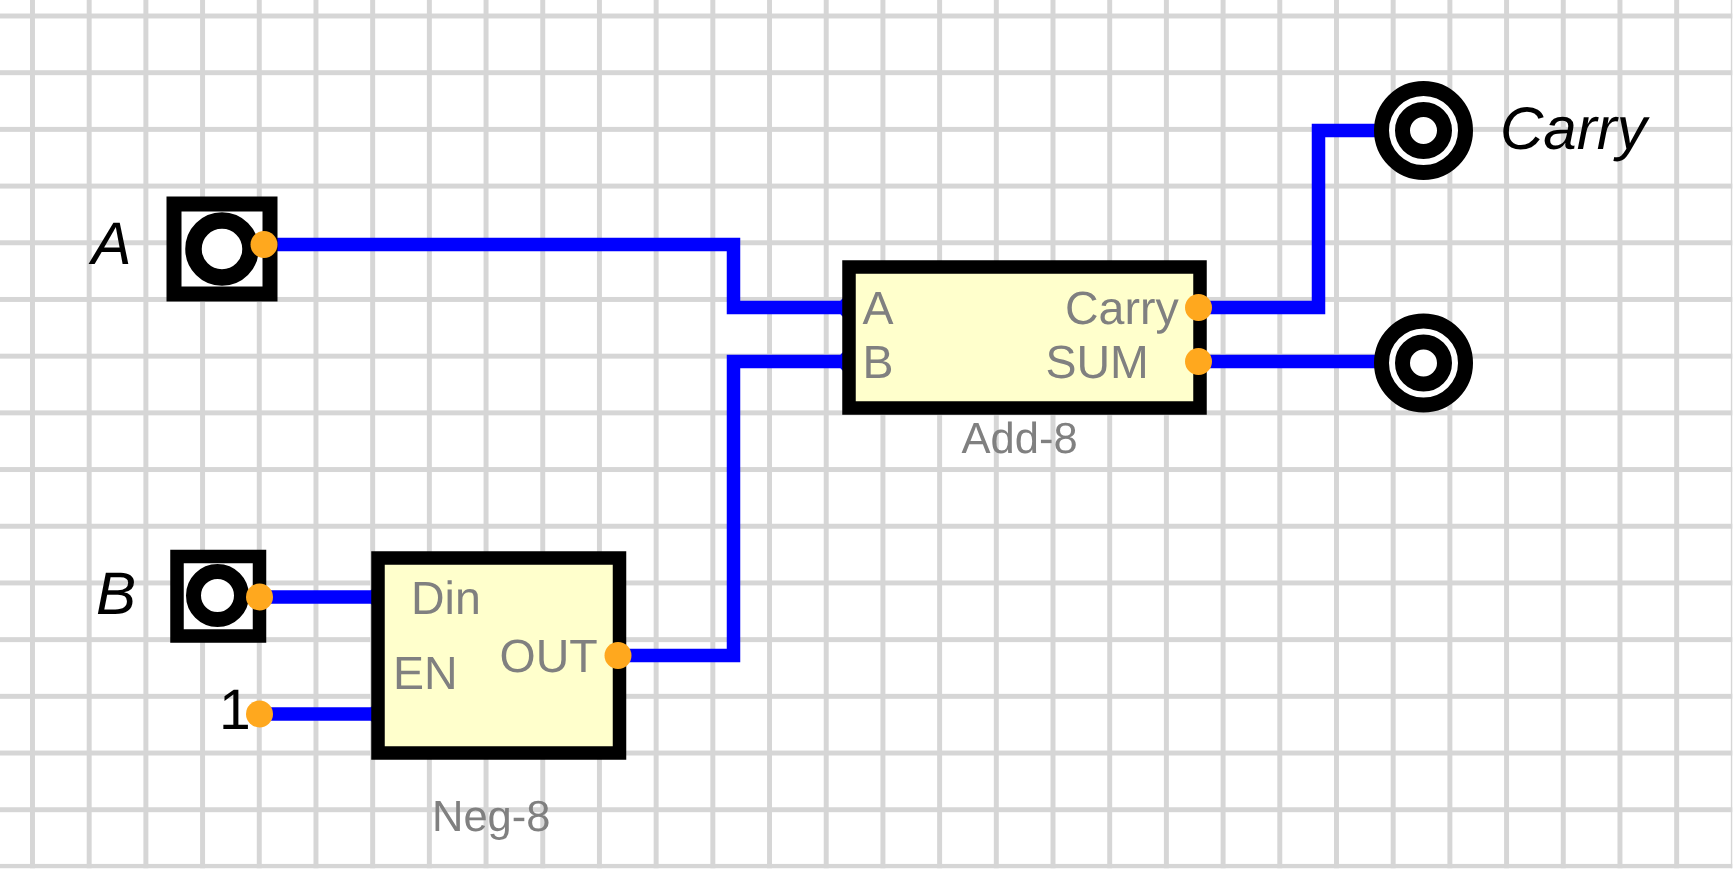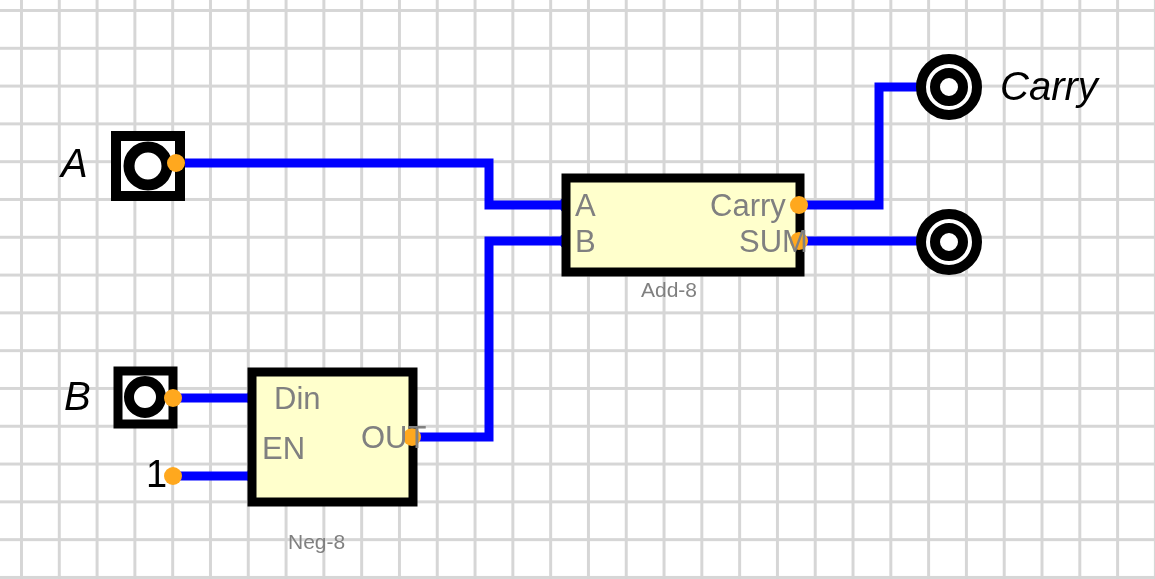--- a/index.html
+++ b/index.html
@@ -36,21 +36,21 @@
     font-size: 40px;
     color: #000000;
     font-family: "Liberation Sans", sans-serif;
   }
   .const-val {
     font-size: 38px;
     color: #000000;
     font-family: "Liberation Sans", sans-serif;
   }
   .blk-name {
-    font-size: 21px;
+    font-size: 29px;
     color: #808080;
     font-family: "Liberation Sans", sans-serif;
   }
   .port-lbl {
     font-size: 31px;
     color: #808080;
     font-family: "Liberation Sans", sans-serif;
   }
 </style>
 </head>
@@ -121,22 +121,22 @@
   <div class="lbl io-name" style="left:61px; top:143px;">A</div>
   <div class="lbl io-name" style="left:64px; top:376px;">B</div>
 
   <div class="lbl const-val" style="left:146px; top:455px;">1</div>
 
   <div class="lbl io-name" style="left:1000px; top:66px;">Carry</div>
 
   <div class="lbl port-lbl" style="left:575px; top:190px;">A</div>
   <div class="lbl port-lbl" style="left:575px; top:226px;">B</div>
   <div class="lbl port-lbl" style="left:710px; top:190px;">Carry</div>
-  <div class="lbl port-lbl" style="left:739px; top:226px;">SUM</div>
+  <div class="lbl port-lbl" style="left:697px; top:226px;">SUM</div>
 
   <div class="lbl port-lbl" style="left:274px; top:383px;">Din</div>
   <div class="lbl port-lbl" style="left:262px; top:433px;">EN</div>
-  <div class="lbl port-lbl" style="left:333px; top:422px;margin-left:28px;">OUT</div>
+  <div class="lbl port-lbl" style="left:333px; top:422px;">OUT</div>
 
   <div class="lbl blk-name" style="left:641px; top:279px;">Add-8</div>
   <div class="lbl blk-name" style="left:288px; top:509px;margin-top:22px;">Neg-8</div>
 
 </div>
 
 </body></html>

